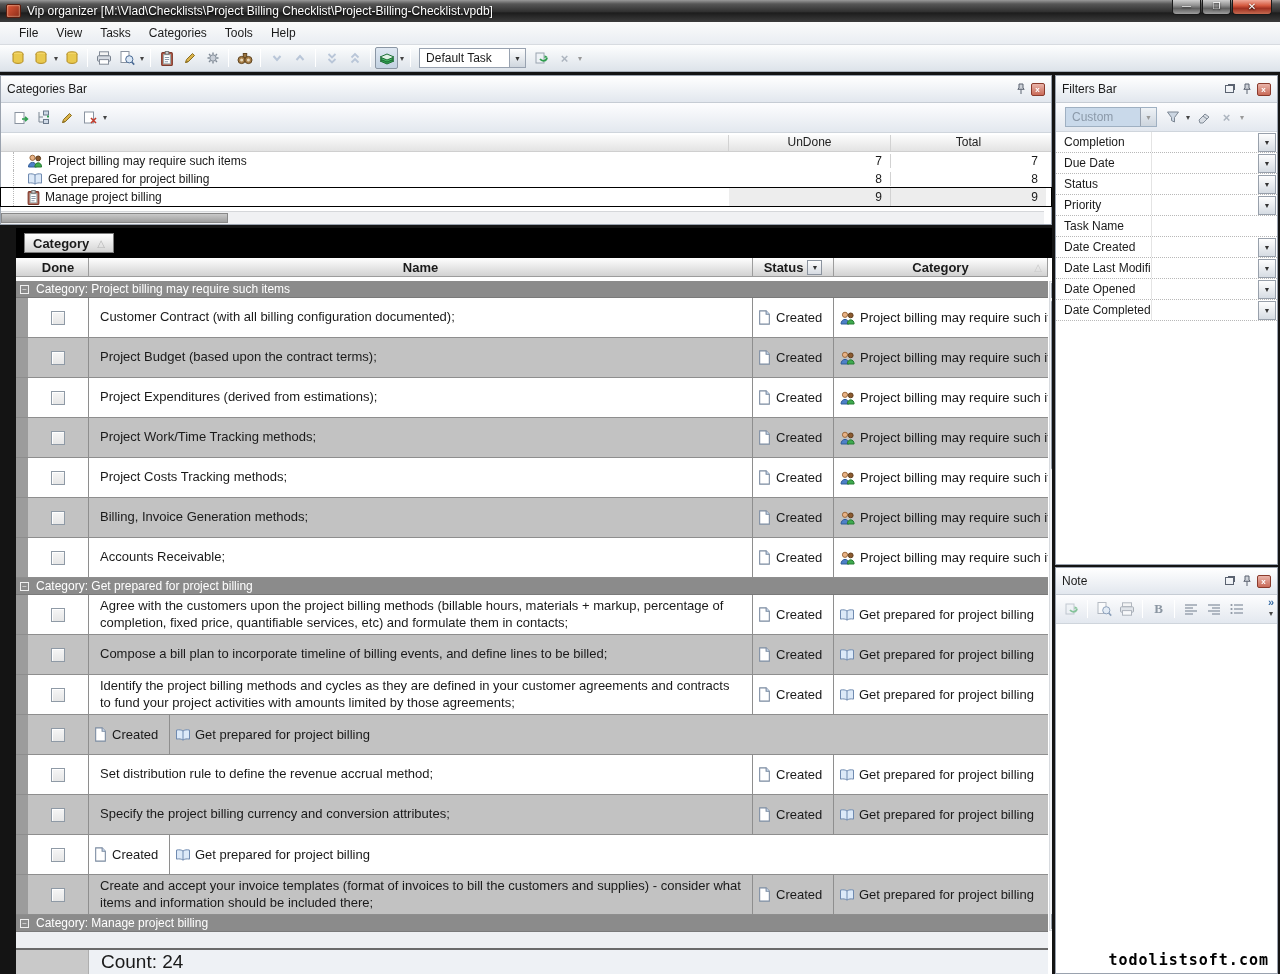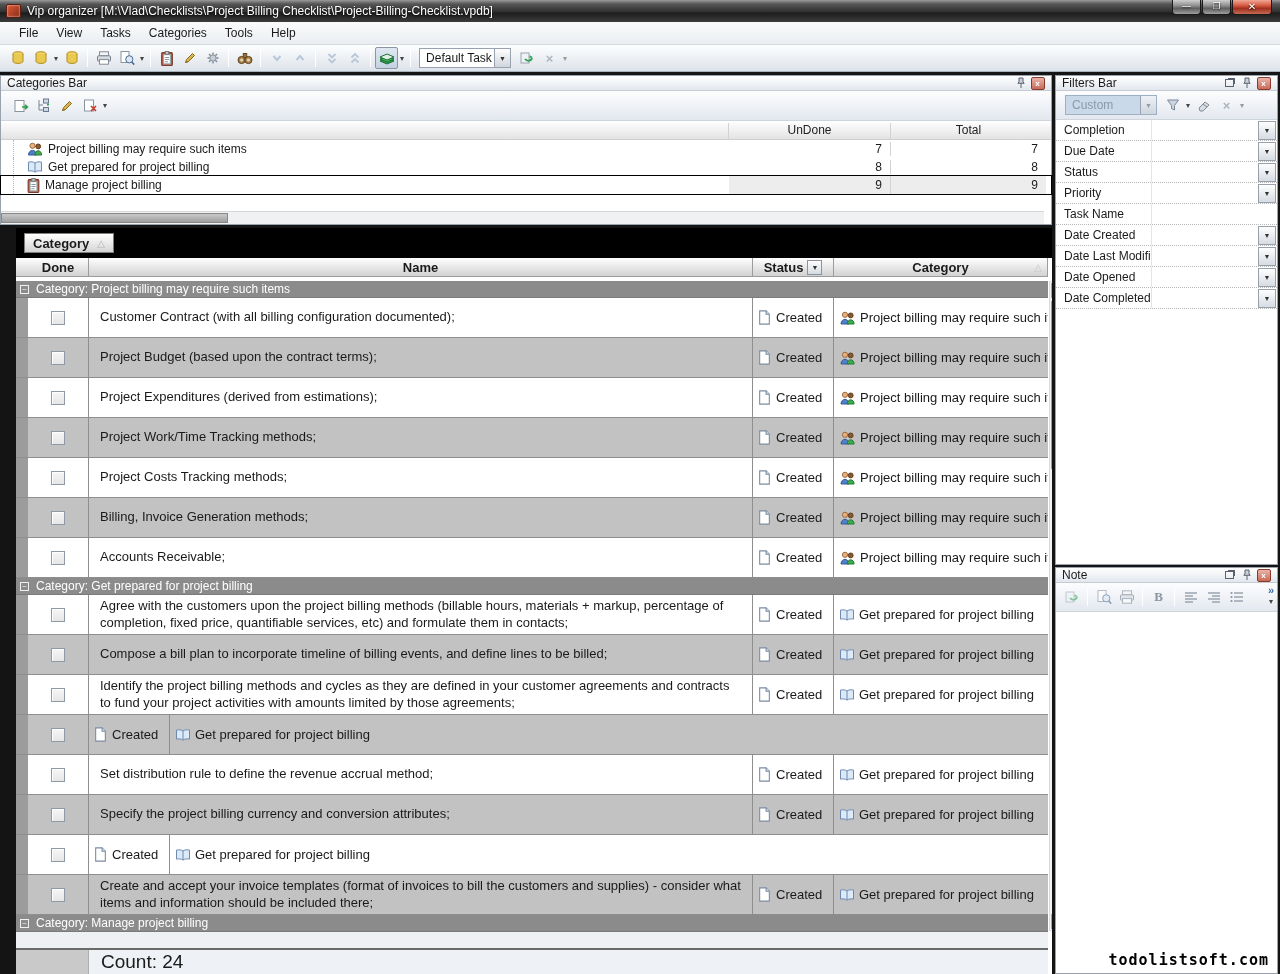--- a/index.html
+++ b/index.html
@@ -29,21 +29,21 @@
   .combo .cbtn{width:16px;height:18px;background:linear-gradient(#fefefe,#cfd6de);border-left:1px solid #98a2b0;font-size:7px;display:flex;align-items:center;justify-content:center;color:#333}
   .dark-div{height:3px;background:#141414}
 
   
   .workspace{position:relative;height:899px;background:#141414}
   .leftcol{position:absolute;left:0;top:0;width:1052px;height:899px;background:#141414}
   .vsplit{position:absolute;left:1052px;top:0;width:3px;height:899px;background:#141414}
   .rightcol{position:absolute;left:1055px;top:0;width:223px;height:899px;background:#141414}
 
   
-  .panel-h{height:15px;display:flex;align-items:center;padding:0 6px;background:linear-gradient(#ffffff,#e2e7ee);border-bottom:1px solid #c6ccd4;font-size:12px}
+  .panel-h{height:27px;display:flex;align-items:center;padding:0 6px;background:linear-gradient(#ffffff,#e2e7ee);border-bottom:1px solid #c6ccd4;font-size:12px}
   .ph-title{flex:1}
   .ph-ico{width:15px;height:14px;display:flex;align-items:center;justify-content:center;margin-left:2px}
   .ph-restore{width:9px;height:8px;border:1px solid #5a6270;box-shadow:2px -2px 0 -1px #5a6270}
   .ph-close{width:14px;height:13px;background:linear-gradient(#e9b4aa,#c96a58);border:1px solid #8a3a2c;border-radius:2px;color:#fff;font-size:8px;font-weight:bold;line-height:11px;text-align:center}
 
   
   .catpanel{position:absolute;left:0;top:0;width:1052px;height:150px;background:#fff;border:1px solid #9aa2ae}
   .cat-toolbar{height:30px;display:flex;align-items:center;padding:0 8px;background:linear-gradient(#fdfdfe,#e3e8ef);border-bottom:1px solid #cfd5dc}
   .cat-thead{height:17px;display:flex;background:linear-gradient(#fcfcfc,#e3e3e3);border-bottom:1px solid #cfcfcf;font-size:12px;color:#222;margin-top:2px}
   .ct-name{width:728px;border-right:1px solid #d2d2d2;padding-left:6px}
@@ -323,21 +323,21 @@
         </svg>
       </span>
     <span class="tsep"></span>
     <span class="tbtn pressed">
         <svg width="18" height="16">
           <use href="#i-gbook"></use>
         </svg>
       </span>
     <span class="caret">▾</span>
     <span class="tsep"></span>
-    <div class="combo" style="width:92px">
+    <div class="combo" style="width:107px">
       <span class="cval" style="flex:1">Default Task</span>
       <span class="cbtn">▼</span>
     </div>
     <span class="tbtn">
         <svg width="16" height="16">
           <use href="#i-goarrow"></use>
         </svg>
       </span>
     <span class="tbtn" style="color:#adb5bf;font-size:13px;font-weight:bold">×</span>
     <span class="caret dim">▾</span>

